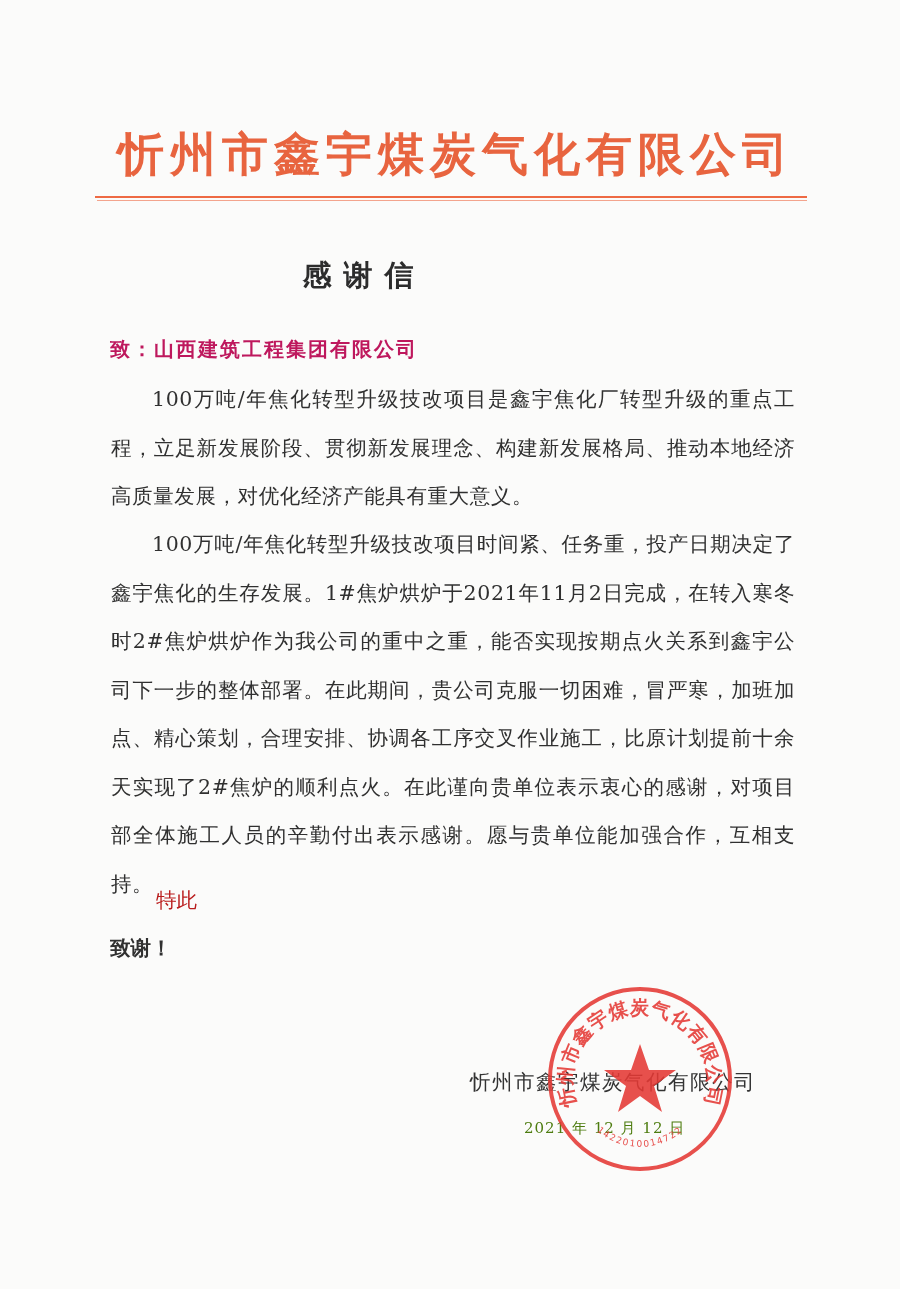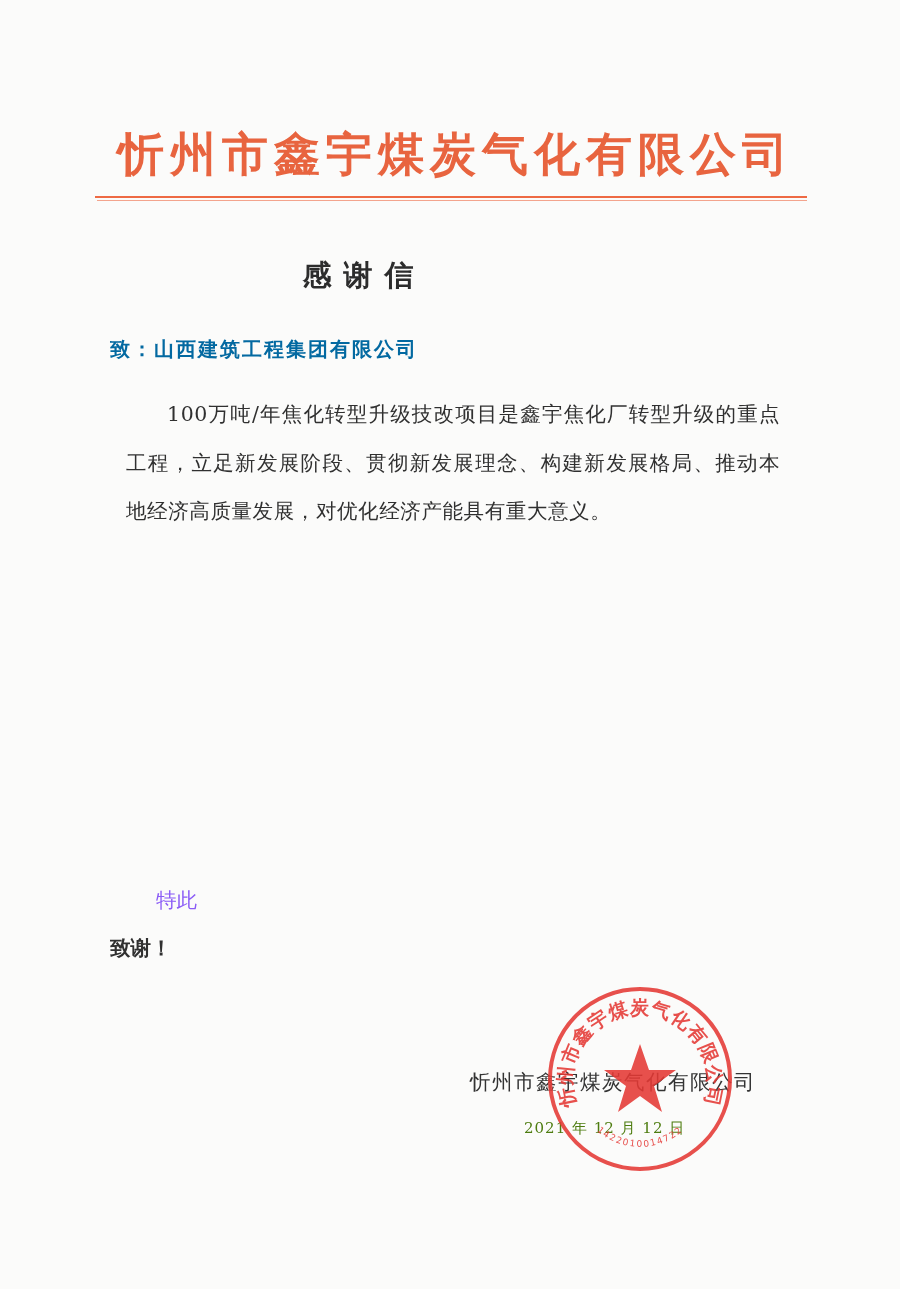--- a/index.html
+++ b/index.html
@@ -18,50 +18,53 @@
     }
     .rule-thick { position: absolute; left: 95px; top: 190px; width: 712px; height: 2px; background: #ee6a44; }
     .rule-thin { position: absolute; left: 97px; top: 194px; width: 710px; height: 1px; background: #f3a48d; }
     .title {
       position: absolute; left: 0; width: 728px; top: 250px; text-align: center;
       font-family: "DejaVu Sans", sans-serif; font-weight: bold; font-size: 29px;
       letter-spacing: 12px; color: #2c2c2c;
     }
     .addressee {
       position: absolute; left: 110px; top: 330px; font-size: 20px;
-      font-family: "DejaVu Sans", sans-serif; font-weight: bold; letter-spacing: 2px; color: #0369a1;
+      font-family: "DejaVu Sans", sans-serif; font-weight: bold; letter-spacing: 2px; color: #be185d;
     }
     .body-text {
       position: absolute; left: 110px; width: 686px; font-size: 20.5px;
       line-height: 48.5px; text-align: justify; color: #303030; letter-spacing: 0.6px;
     }
-    .para { margin: 16px; text-indent: 2em; }
+    .para { margin: 1px; text-indent: 2em; }
     .p1 { top: 368px; }
     .p2 { top: 513px; }
-    .closing1 { position: absolute; left: 156px; top: 880px; font-size: 20.5px; color: #8b5cf6; }
+    .closing1 { position: absolute; left: 156px; top: 880px; font-size: 20.5px; color: #b91c1c; }
     .closing2 { position: absolute; left: 110px; top: 928px; font-size: 20.5px; color: #303030; font-weight: bold; }
     .sig-company { position: absolute; left: 470px; top: 1062px; font-size: 20.5px; color: #333; letter-spacing: 1.5px; z-index: 1; }
     .sig-date { position: absolute; left: 524px; top: 1113px; font-size: 15px; color: #4d7c0f; letter-spacing: 1px; z-index: 1; text-align: right; }
     .stamp { position: absolute; left: 545px; top: 978px; width: 190px; height: 190px; z-index: 2; opacity: 0.88; }
   </style>
 </head>
 <body>
 
 <div class="page">
 
   <div class="letterhead">忻州市鑫宇煤炭气化有限公司</div>
   <div class="rule-thick"></div>
   <div class="rule-thin"></div>
 
   <div class="title">感谢信</div>
 
   <div class="addressee">致：山西建筑工程集团有限公司</div>
 
   <div class="body-text p1">
     <p class="para">100万吨/年焦化转型升级技改项目是鑫宇焦化厂转型升级的重点工程，立足新发展阶段、贯彻新发展理念、构建新发展格局、推动本地经济高质量发展，对优化经济产能具有重大意义。</p>
+  </div>
+  <div class="body-text p2">
+    <p class="para">100万吨/年焦化转型升级技改项目时间紧、任务重，投产日期决定了鑫宇焦化的生存发展。1#焦炉烘炉于2021年11月2日完成，在转入寒冬时2#焦炉烘炉作为我公司的重中之重，能否实现按期点火关系到鑫宇公司下一步的整体部署。在此期间，贵公司克服一切困难，冒严寒，加班加点、精心策划，合理安排、协调各工序交叉作业施工，比原计划提前十余天实现了2#焦炉的顺利点火。在此谨向贵单位表示衷心的感谢，对项目部全体施工人员的辛勤付出表示感谢。愿与贵单位能加强合作，互相支持。</p>
   </div>
 
   <div class="closing1">特此</div>
   <div class="closing2">致谢！</div>
 
   <div class="sig-company">忻州市鑫宇煤炭气化有限公司</div>
   <div class="sig-date">2021 年 12 月 12 日</div>
 
   <svg class="stamp" viewBox="0 0 190 190" xmlns="http://www.w3.org/2000/svg">
     <defs>

